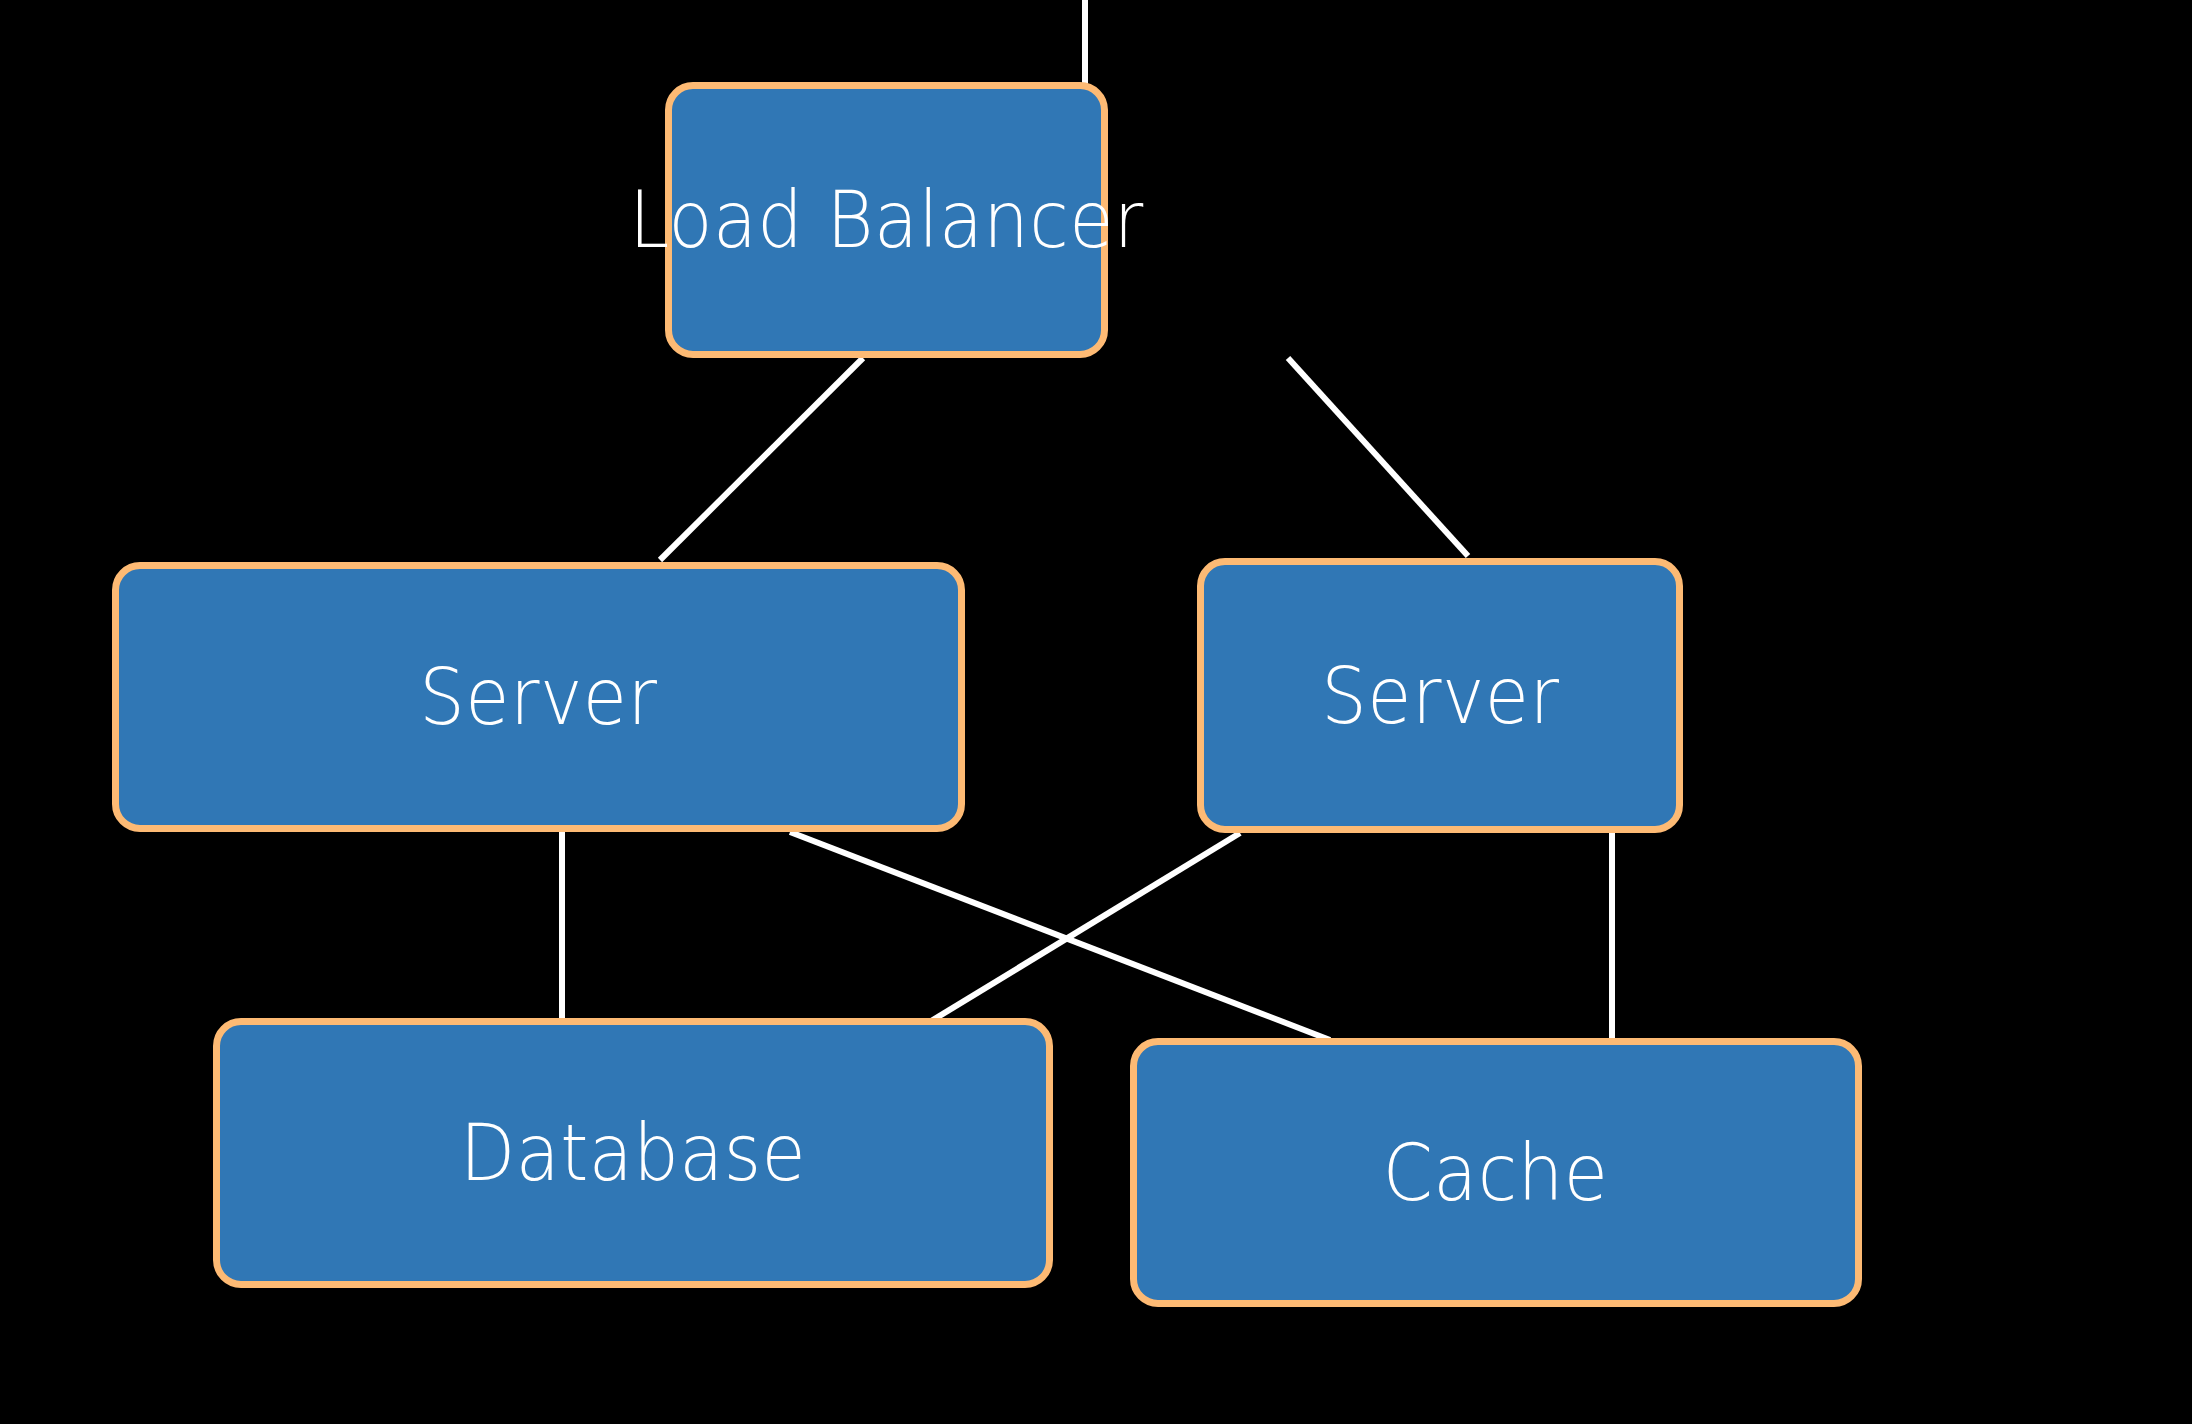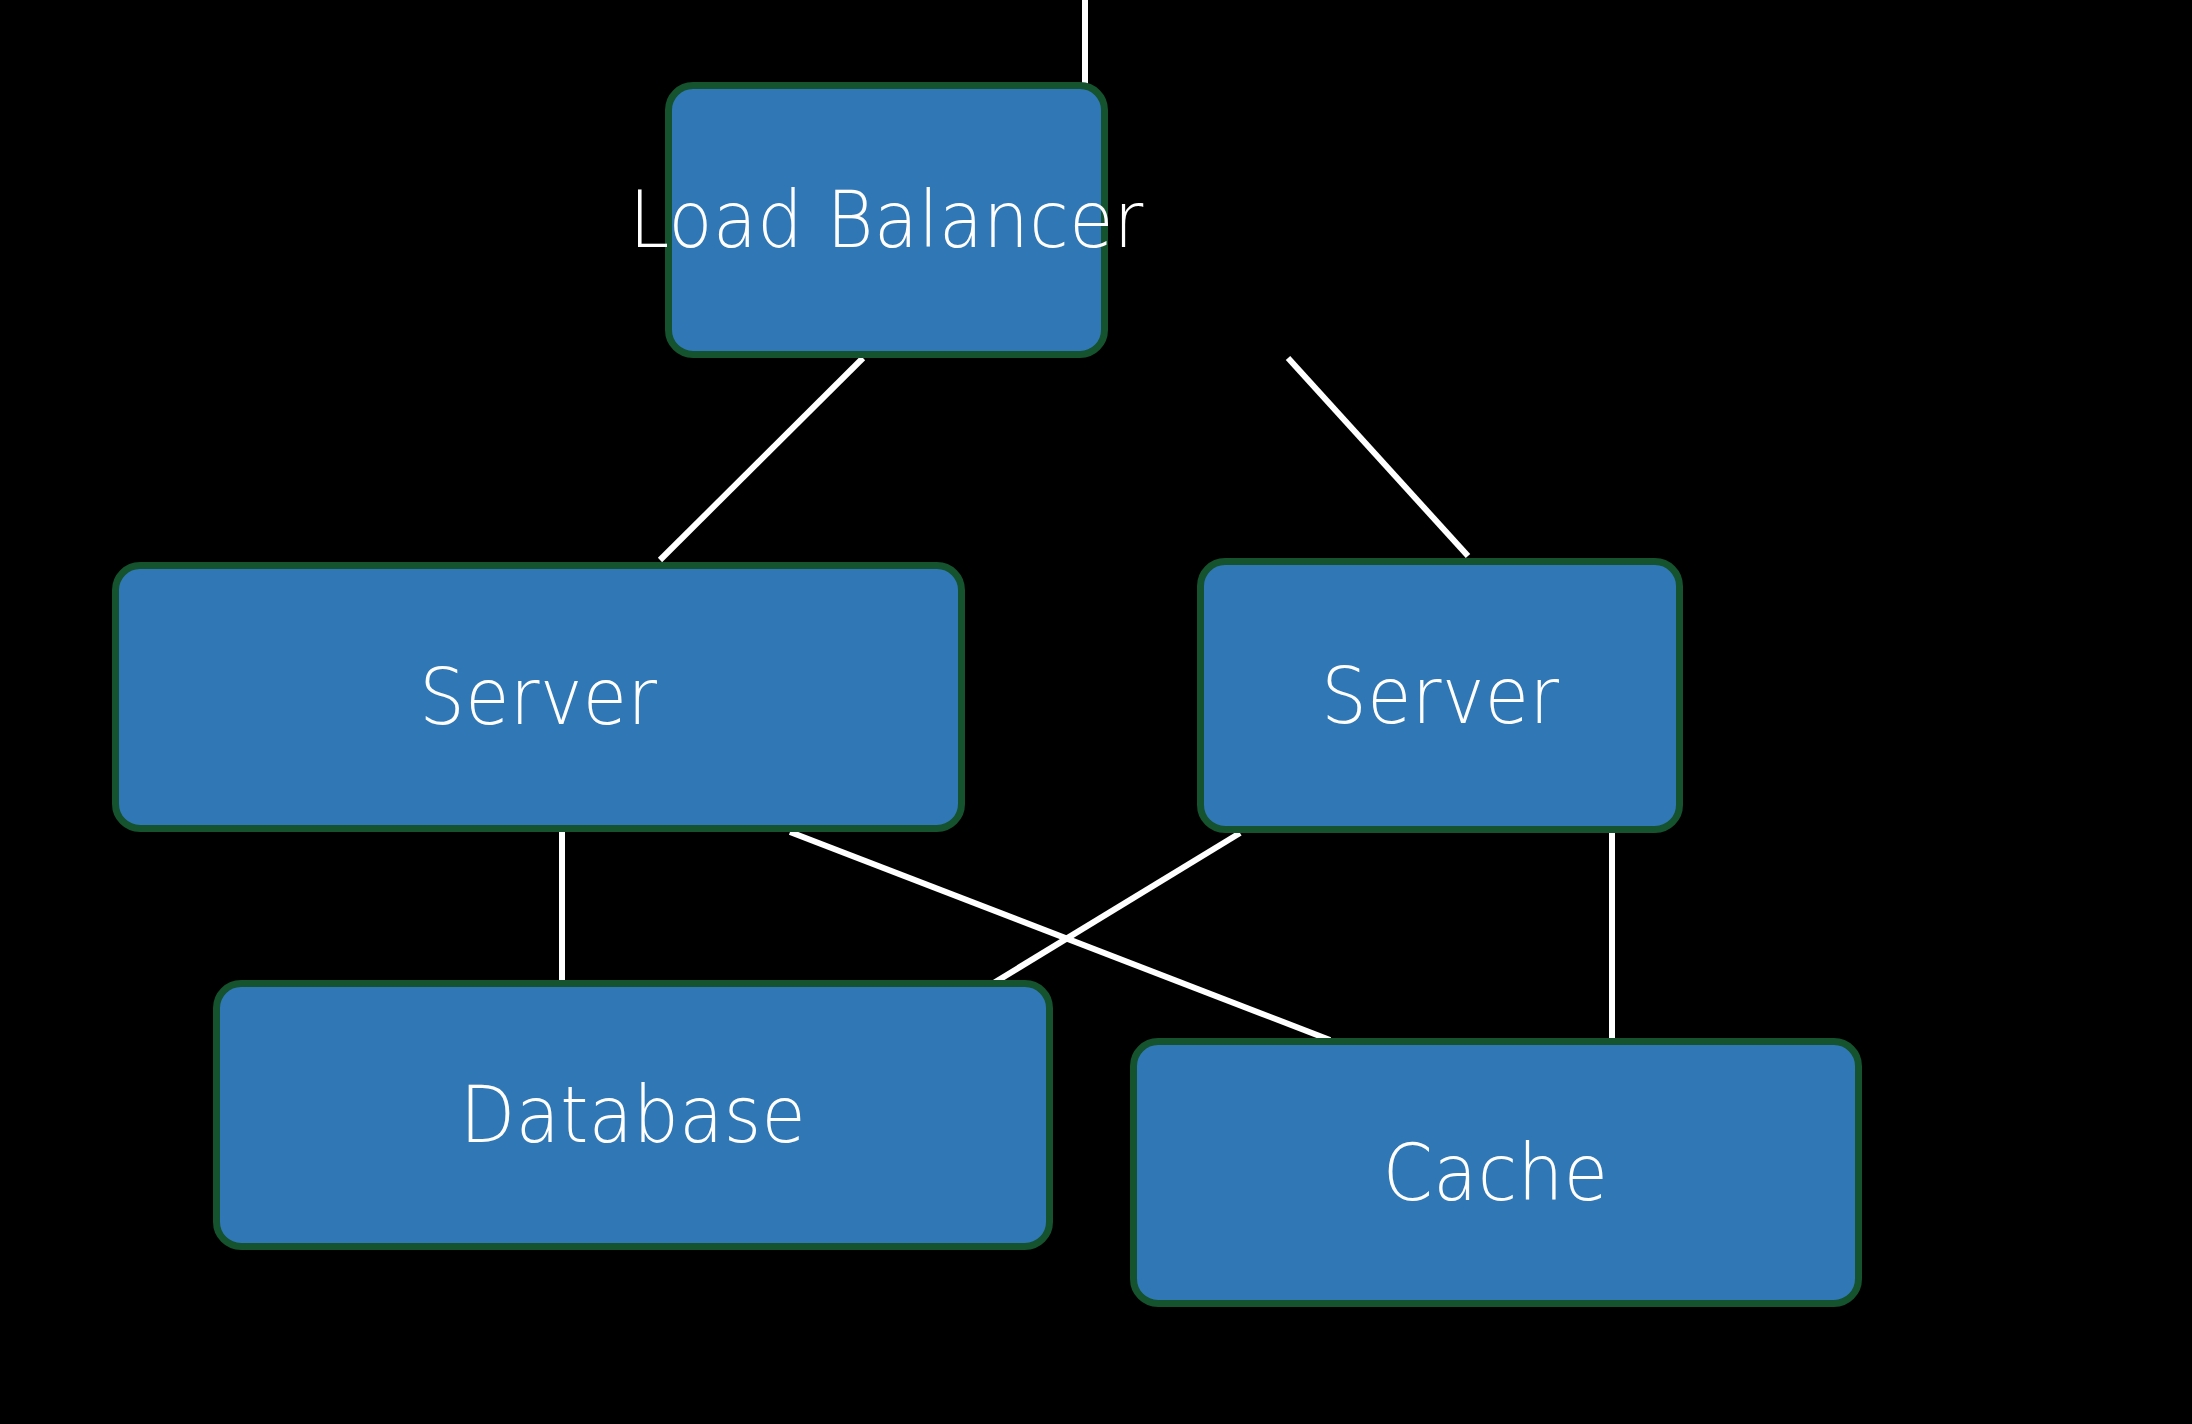--- a/index.html
+++ b/index.html
@@ -24,21 +24,21 @@
     position: absolute;
     left: 0;
     top: 0;
     width: 2192px;
     height: 1424px;
   }
   .node {
     position: absolute;
     box-sizing: border-box;
     background: #3077b5;
-    border: 7px solid #14532d;
+    border: 7px solid #fdba74;
     border-radius: 28px;
     display: flex;
     align-items: center;
     justify-content: center;
     z-index: 5;
   }
   .node-label {
     color: #ffffff;
     font-family: "DejaVu Sans", sans-serif;
     font-weight: 300;
@@ -62,21 +62,21 @@
     height: 270px;
   }
   #node-server-right {
     left: 1197px;
     top: 558px;
     width: 486px;
     height: 275px;
   }
   #node-database {
     left: 213px;
-    top: 980px;
+    top: 1018px;
     width: 840px;
     height: 270px;
   }
   #node-cache {
     left: 1130px;
     top: 1038px;
     width: 732px;
     height: 269px;
   }
 </style>

